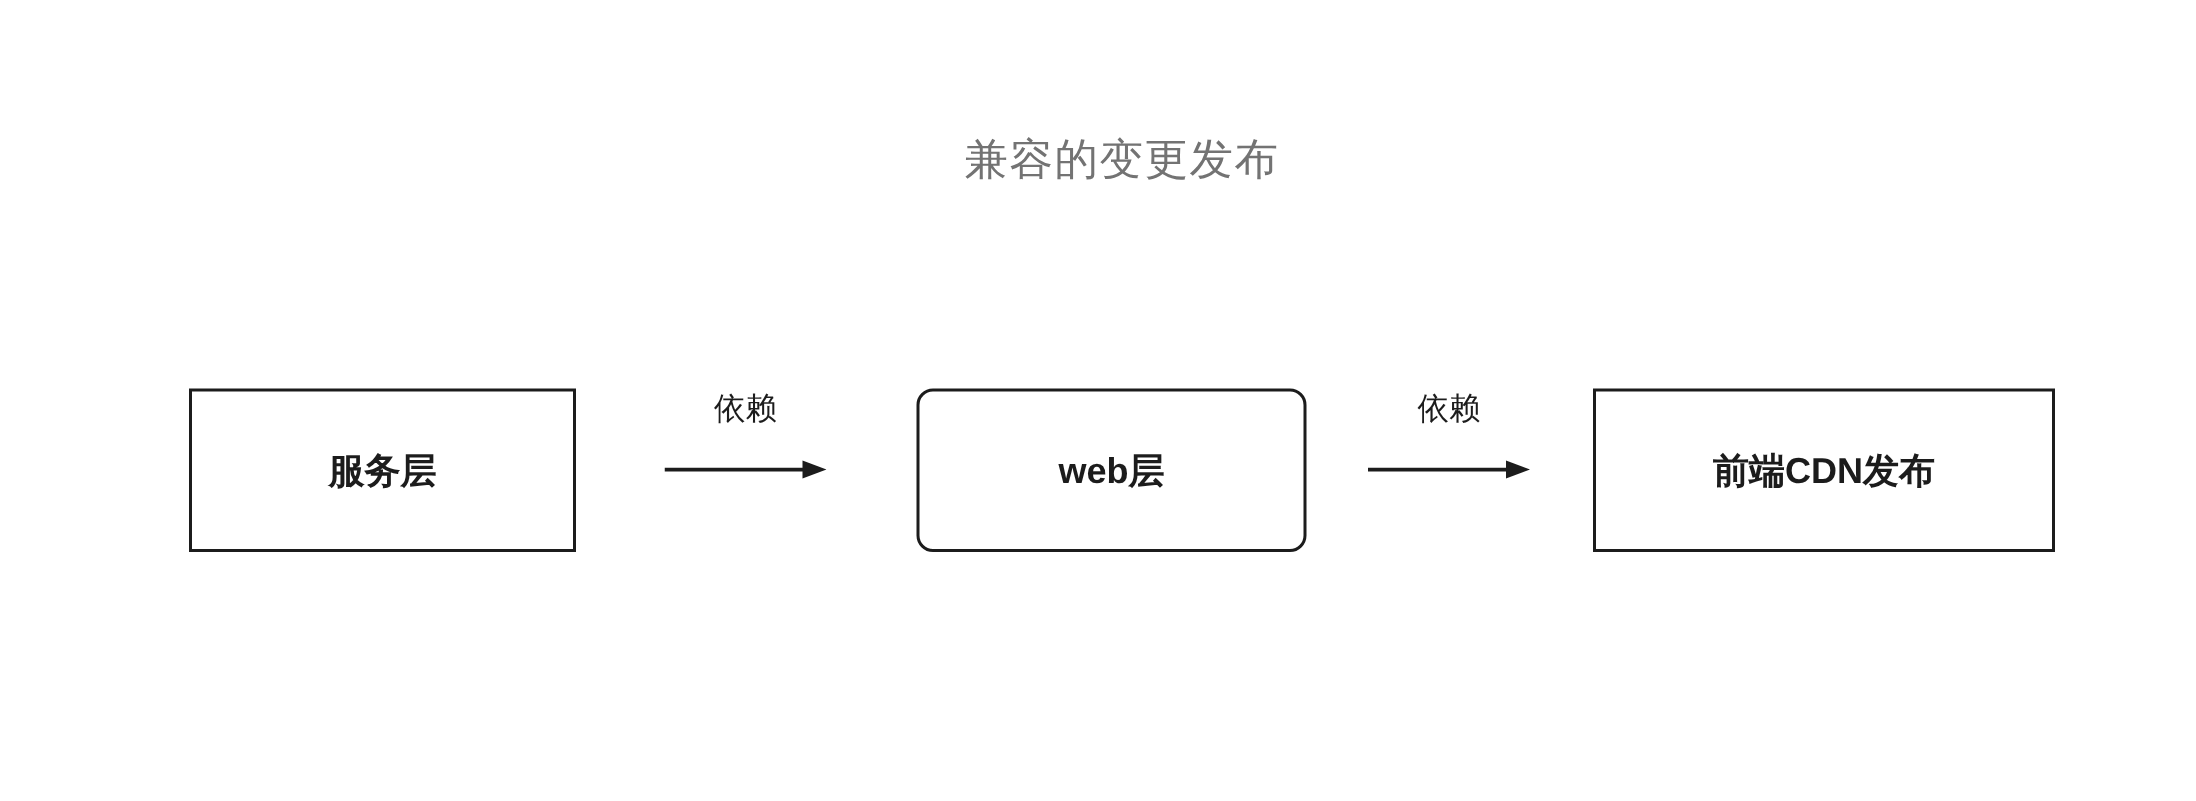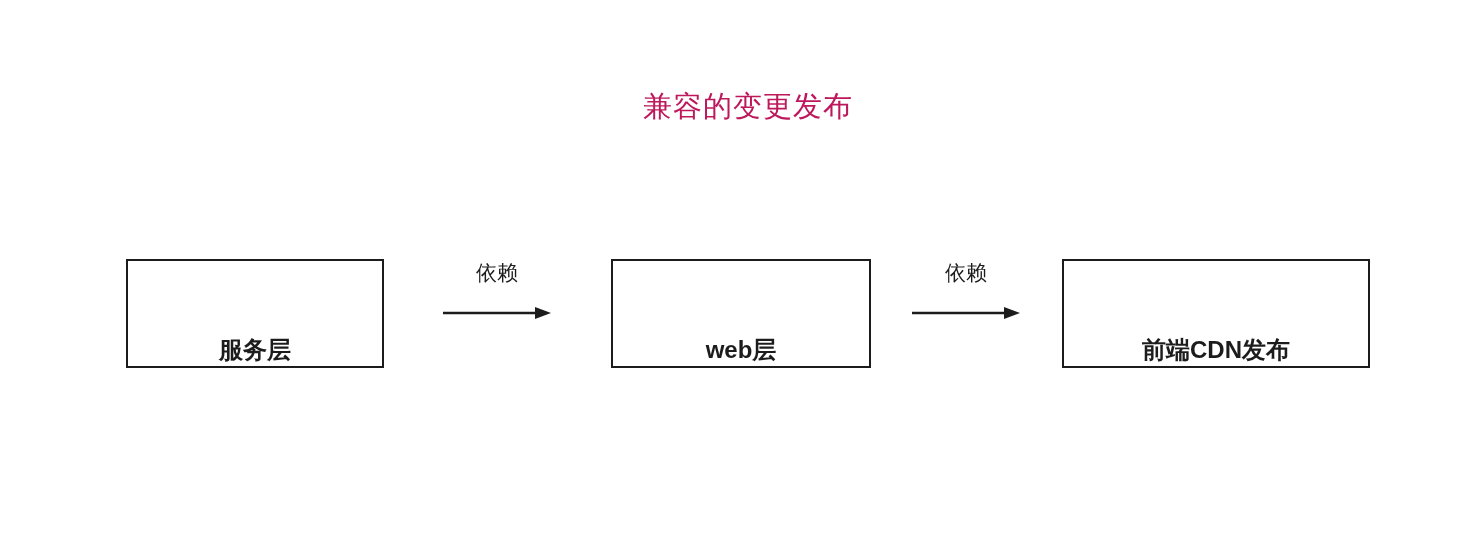--- a/index.html
+++ b/index.html
@@ -18,41 +18,41 @@
   }
   .title {
     position: absolute;
     top: 87px;
     left: 748px;
     transform: translateX(-50%);
     font-size: 29px;
     font-weight: 400;
     letter-spacing: 1px;
     white-space: nowrap;
-    color: #be185d;
+    color: #737373;
   }
   .node {
     position: absolute;
     top: 259px;
     height: 109px;
     background: #ffffff;
     border: 2px solid #1c1c1c;
     box-sizing: border-box;
     display: flex;
-    align-items: flex-end;
+    align-items: center;
     justify-content: center;
   }
   .node-label {
     font-size: 24px;
     font-weight: 700;
     color: #1c1c1c;
     white-space: nowrap;
   }
   .node-1 { left: 126px; width: 258px; }
-  .node-2 { left: 611px; width: 260px; }
+  .node-2 { left: 611px; width: 260px; border-radius: 11px; }
   .node-3 { left: 1062px; width: 308px; }
   .edge {
     position: absolute;
     top: 259px;
     width: 108px;
     height: 70px;
     text-decoration: underline;
   }
   .edge-1 { left: 443px; }
   .edge-2 { left: 912px; }

